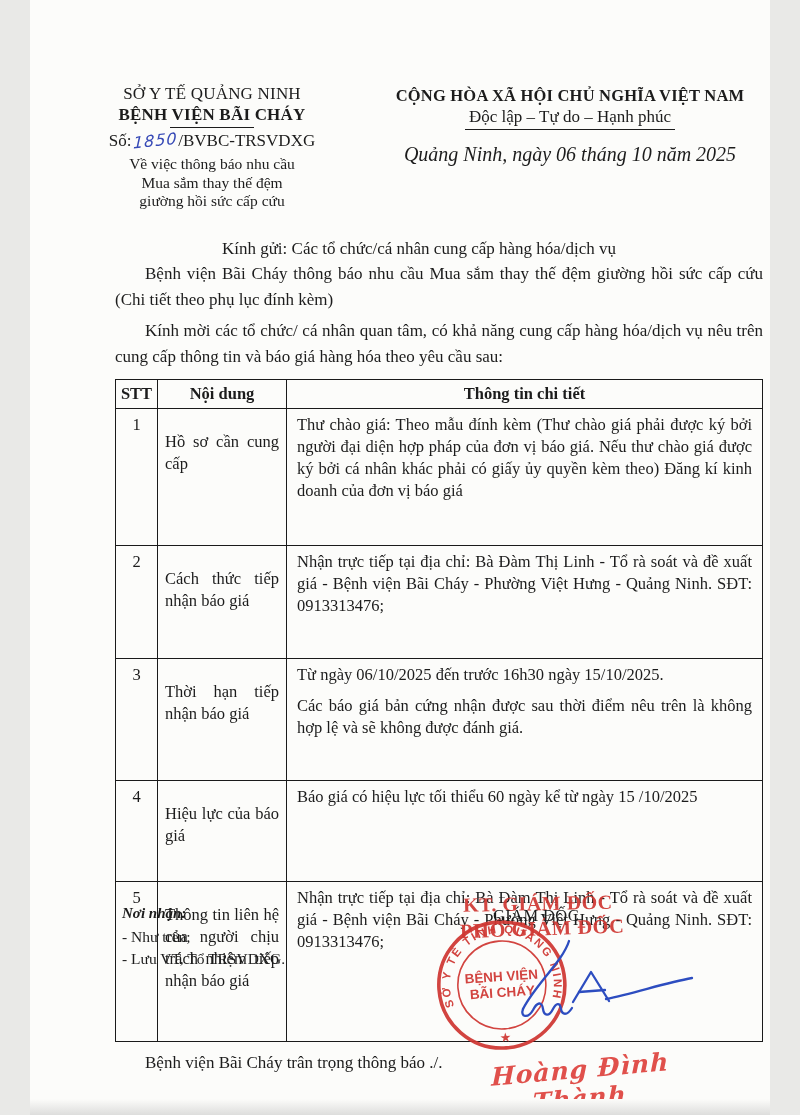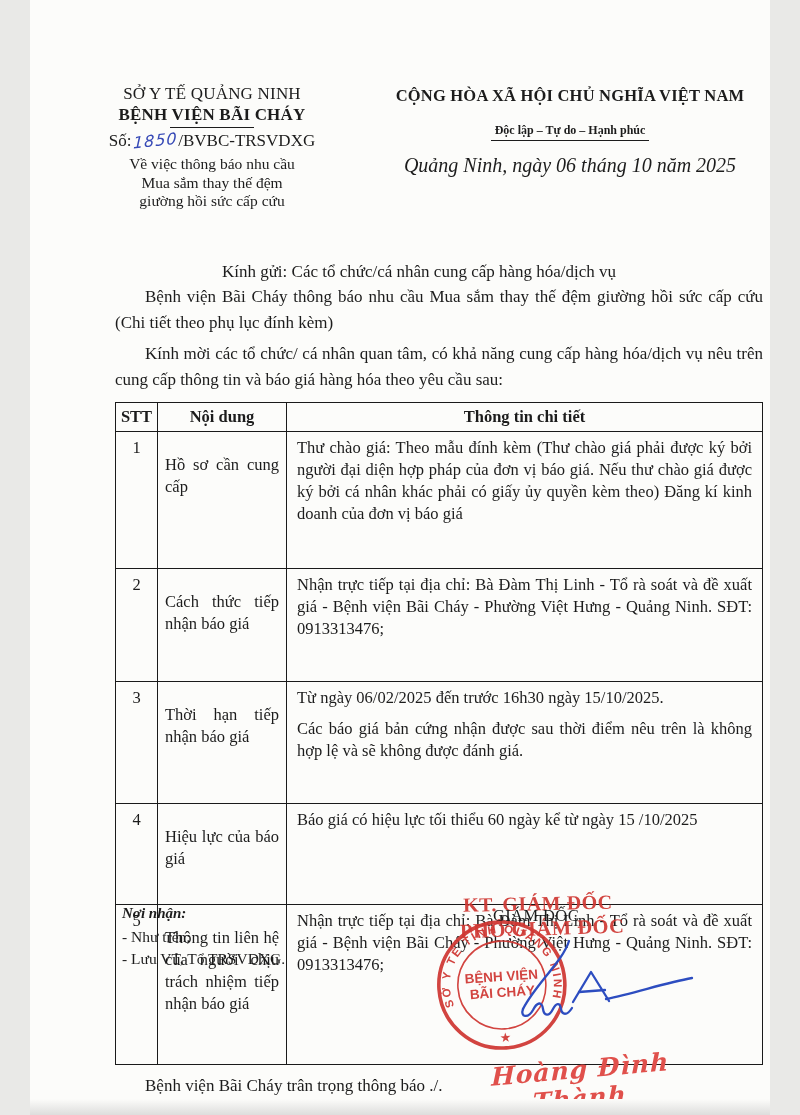--- a/index.html
+++ b/index.html
@@ -32,27 +32,27 @@
     display:inline-block;transform:rotate(-6deg) skewX(-8deg);
     font-size:16px;letter-spacing:1px;margin:0 1px;
   }
   .subject{font-size:15.5px;line-height:1.2;margin-top:3px;}
 
   .hdr-right{
     position:absolute;left:338px;top:86px;width:404px;text-align:center;
   }
   .nat1{font-weight:bold;font-size:16.5px;letter-spacing:.2px;}
   .nat2{
-    font-weight:bold;font-size:12px;display:inline-block;
-    border-bottom:1.6px solid #1c1c1c;padding:1px 4px 2px;margin-top:16px;
+    font-weight:normal;font-size:17px;display:inline-block;
+    border-bottom:1.6px solid #1c1c1c;padding:1px 4px 2px;margin-top:0;
   }
   .date-line{font-style:italic;font-size:20px;margin-top:13px;}
 
   
-  .doc-body{position:absolute;left:85px;top:262px;width:648px;}
+  .doc-body{position:absolute;left:85px;top:239px;width:648px;}
   .salutation{text-align:center;font-size:17px;margin:0 40px 2px 0;}
   .doc-body p.para{
     margin:0 0 6px;font-size:17px;line-height:1.5;
     text-align:justify;text-indent:30px;
   }
   .doc-body p.para.last{margin-bottom:10px;}
 
   
   table.notice{
     border-collapse:collapse;width:648px;table-layout:fixed;
@@ -156,21 +156,21 @@
         <td class="stt">2</td>
         <td class="nd">Cách thức tiếp nhận báo giá</td>
         <td class="ct">
           <p>Nhận trực tiếp tại địa chỉ: Bà Đàm Thị Linh - Tổ rà soát và đề xuất giá - Bệnh viện Bãi Cháy - Phường Việt Hưng - Quảng Ninh. SĐT: 0913313476;</p>
         </td>
       </tr>
       <tr class="r2">
         <td class="stt">3</td>
         <td class="nd">Thời hạn tiếp nhận báo giá</td>
         <td class="ct">
-          <p>Từ ngày 06/02/2025 đến trước 16h30 ngày 15/10/2025.</p>
+          <p>Từ ngày 06/10/2025 đến trước 16h30 ngày 15/10/2025.</p>
           <p class="gap">Các báo giá bản cứng nhận được sau thời điểm nêu trên là không hợp lệ và sẽ không được đánh giá.</p>
         </td>
       </tr>
       <tr class="r3">
         <td class="stt">4</td>
         <td class="nd">Hiệu lực của báo giá</td>
         <td class="ct">
           <p>Báo giá có hiệu lực tối thiểu 60 ngày kể từ ngày 15 /10/2025</p>
         </td>
       </tr>

